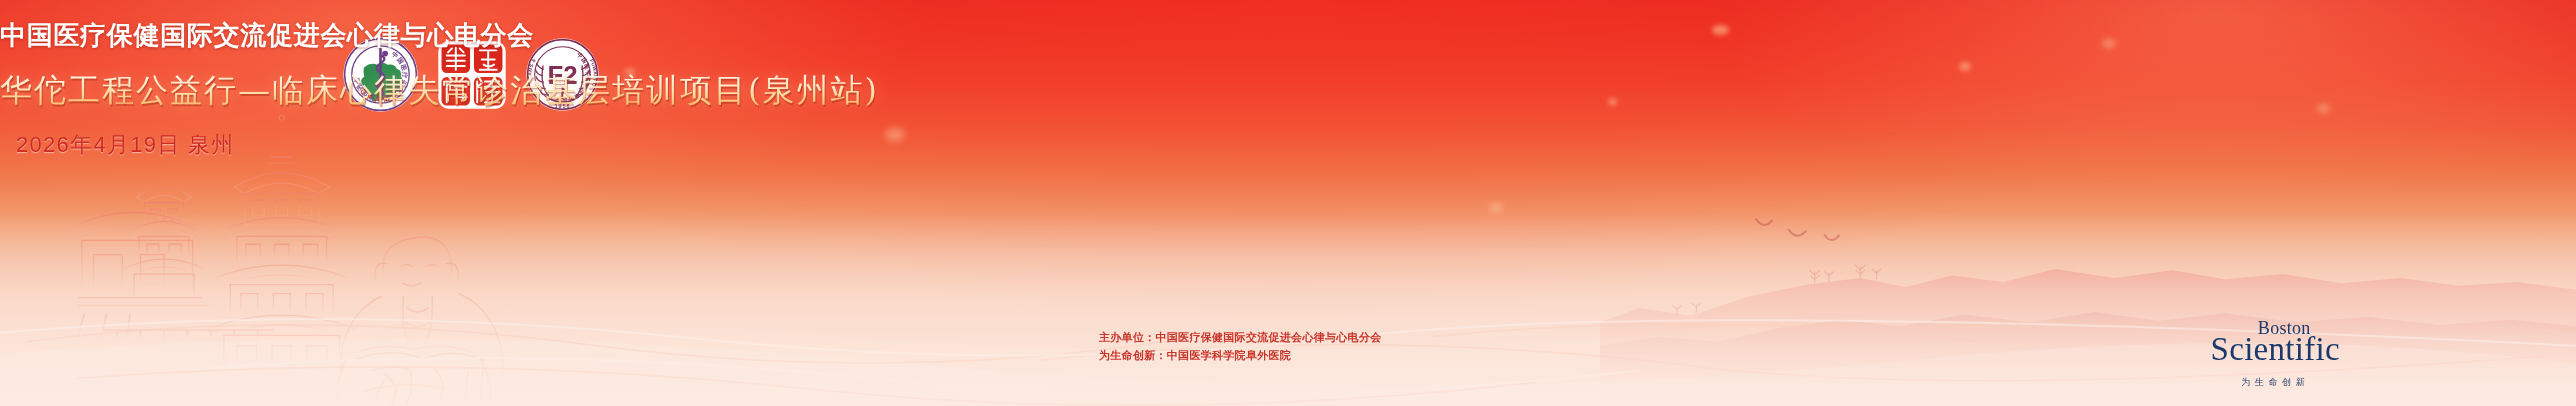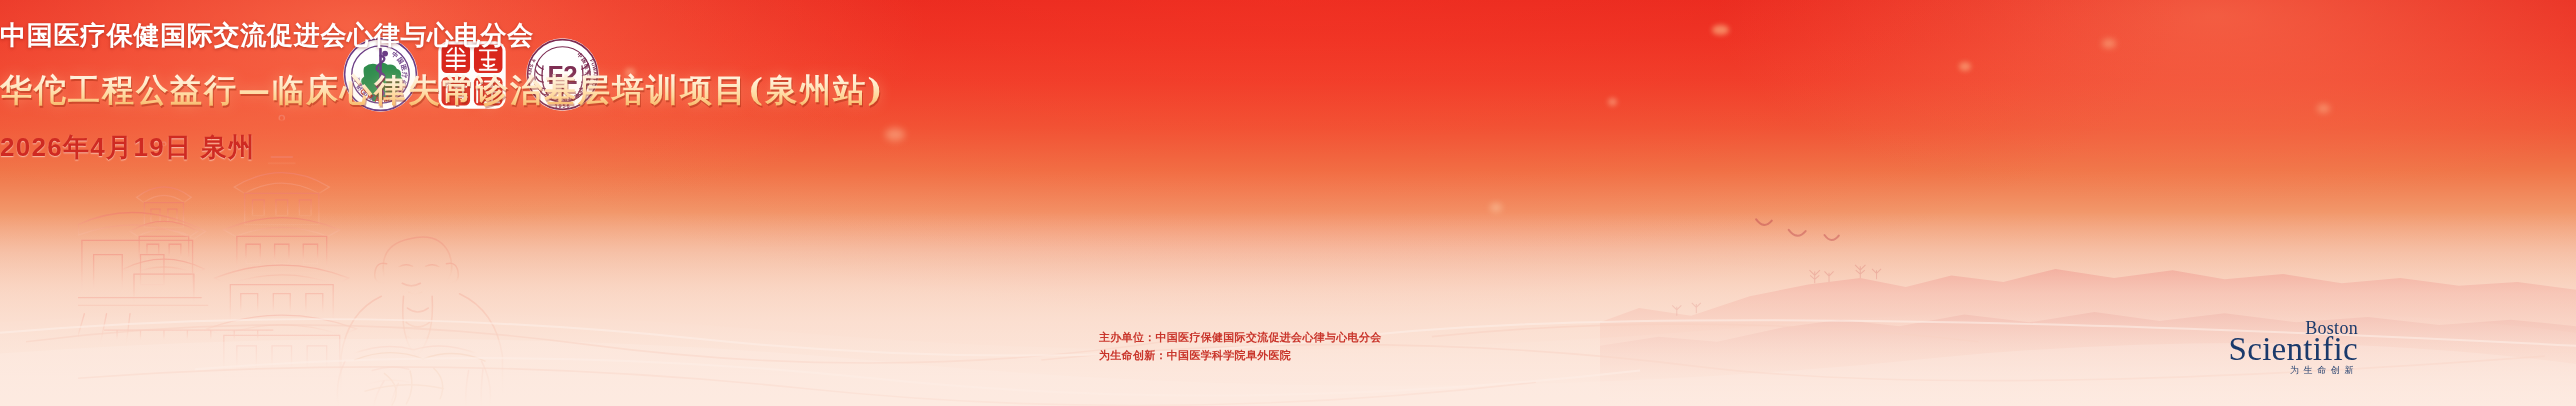--- a/index.html
+++ b/index.html
@@ -58,62 +58,63 @@
     display:flex;flex-direction:column;align-items:flex-start;
   }
   #org-line{
     margin-top:18px;
     font-size:26px;font-weight:bold;letter-spacing:0.7px;color:#ffffff;
     text-shadow:0 1.3px 3.3px rgba(120,10,0,.45);
     white-space:nowrap;
   }
   #subtitle{
     margin-top:15.6px;
-    font-size:32px;font-weight:bold;letter-spacing:2px;
+    font-size:32px;font-weight:normal;letter-spacing:2px;
     font-family:"DejaVu Serif","Liberation Serif",serif;
     background:linear-gradient(180deg,#fff7ec 0%,#ffeccd 32%,#ffd79a 62%,#f6b463 88%,#e89b45 100%);
     -webkit-background-clip:text;background-clip:text;color:transparent;
     filter:drop-shadow(1.3px 2px 0 rgba(150,35,10,.40)) drop-shadow(0 0 6.5px rgba(255,220,170,.35));
     white-space:nowrap;
   }
   #maintitle{
     margin-top:14.3px;
     font-size:52px;font-weight:bold;letter-spacing:3.3px;color:#fdf3e7;
     text-shadow:
        2px 2px 0 #8d2a18, 3.3px 3.3px 0 #7d2414, 4.6px 4.6px 0 #6d2011,
        5.9px 5.9px 9px rgba(90,22,10,.40);
     white-space:nowrap;
   }
   #dateline{
     margin-top:17px;
-    font-size:26px;font-weight:bold;letter-spacing:1.3px;color:#cf2a22;
+    font-size:22px;font-weight:normal;letter-spacing:1.3px;color:#cf2a22;
     text-shadow:0 0.7px 1.3px rgba(255,255,255,.55);
     white-space:nowrap;
+    margin-left:16px;
   }
 
   
   #hosts{
     position:absolute;left:1099px;top:328px;
     color:#c9352b;font-size:11px;line-height:18px;font-weight:bold;letter-spacing:0.3px;
   }
   .host-row{white-space:nowrap;}
 
   
-  #bsx{position:absolute;right:218px;top:320px;text-align:right;color:#1b3a6b;}
+  #bsx{position:absolute;right:236px;top:320px;text-align:center;color:#1b3a6b;}
   #bsx .bs1{
     font-family:"Liberation Serif","DejaVu Serif",serif;
     font-size:18px;line-height:17px;letter-spacing:0.3px;display:block;
     margin-left:18px;
   }
   #bsx .bs2{
     font-family:"Liberation Serif","DejaVu Serif",serif;
     font-size:33px;line-height:25px;letter-spacing:0.3px;display:block;
   }
   #bsx .bs3{
-    display:block;font-size:9px;letter-spacing:4.6px;margin-top:2px;color:#24406f;
+    display:block;font-size:9px;letter-spacing:4.6px;margin-top:14px;color:#24406f;
   }
 </style>
 </head>
 <body>
 
 <div id="banner">
 
   <div id="sunwash"></div>
 
   <div class="glow" style="left:1712px;top:25px;width:17px;height:10.4px;background:rgba(255,205,150,.55);filter:blur(2.6px);"></div>

